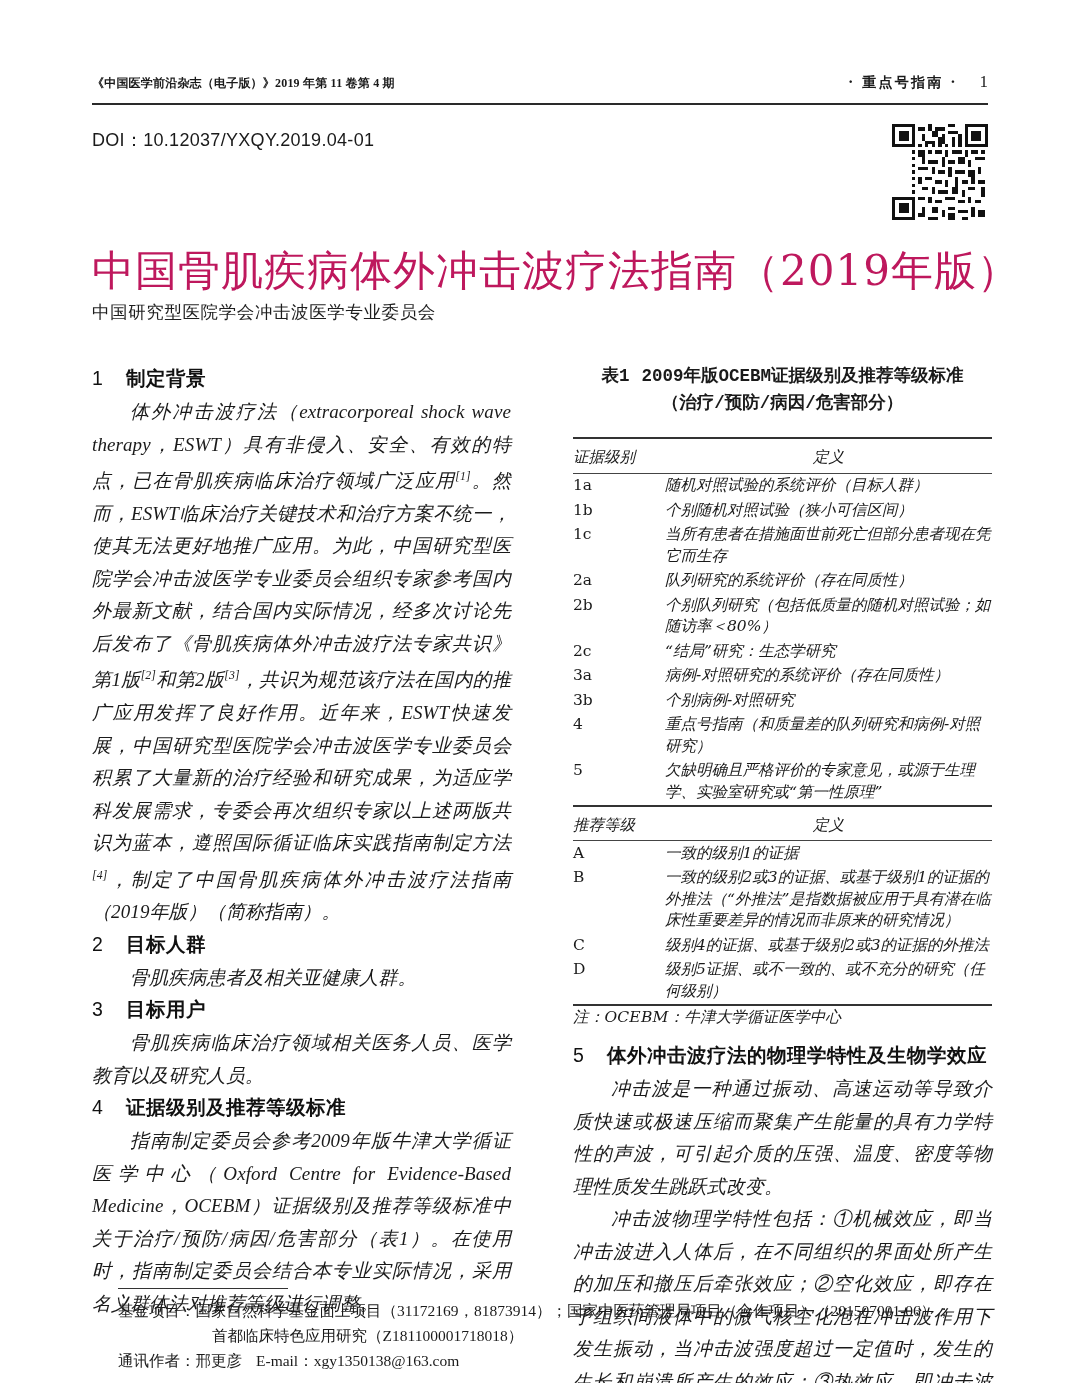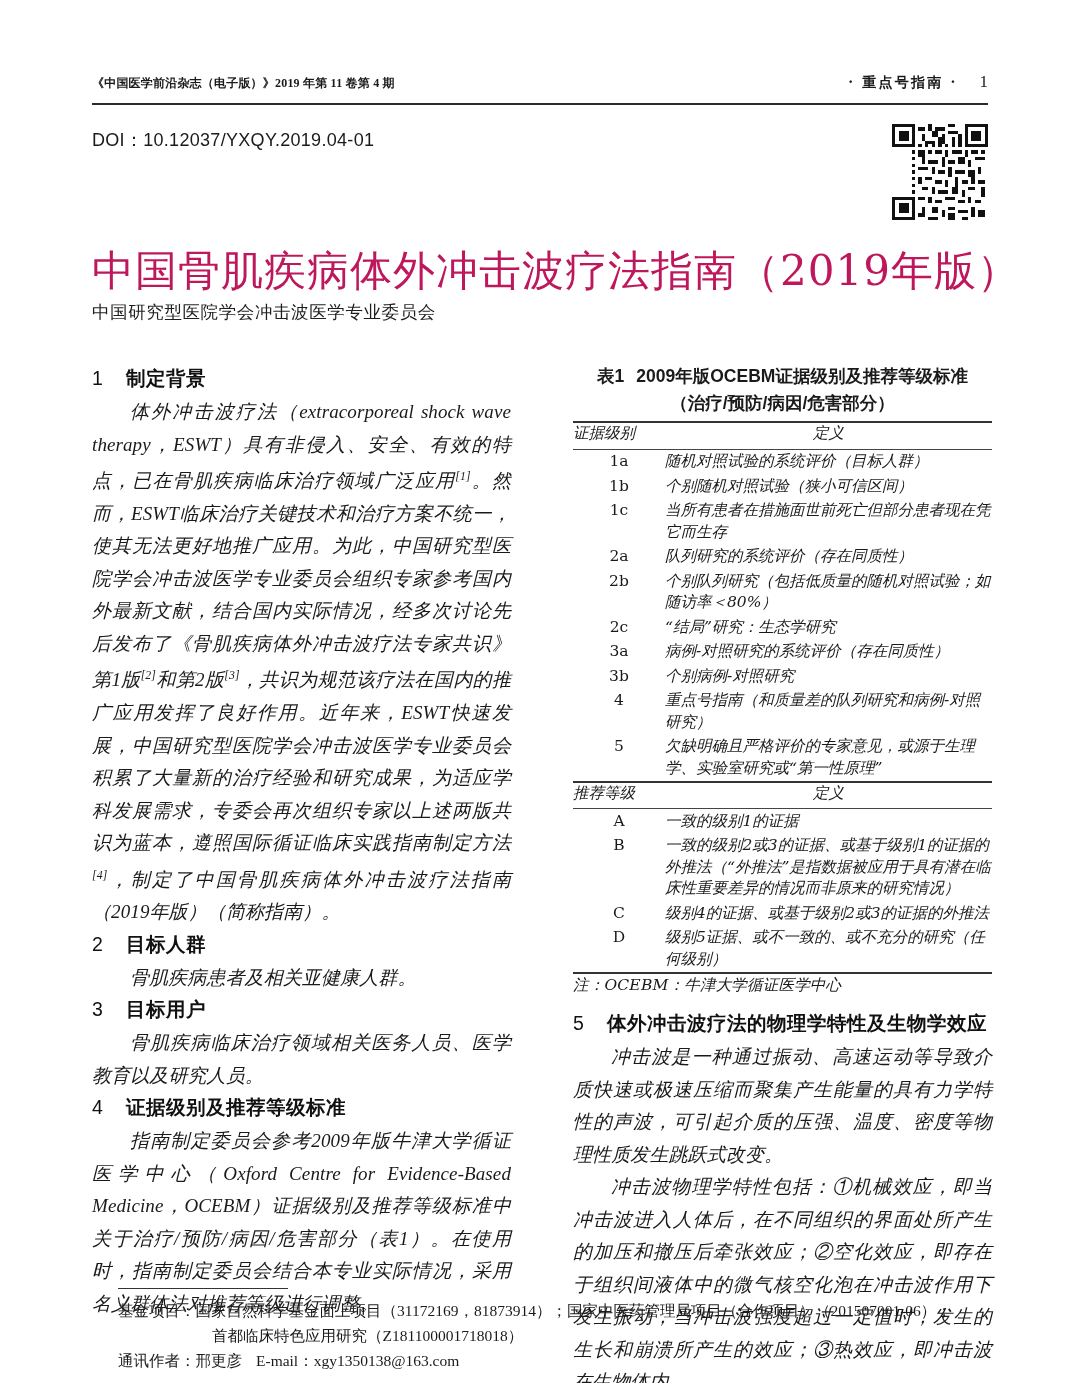--- a/index.html
+++ b/index.html
@@ -143,45 +143,44 @@
     font-style: italic;
   }
   sup { font-size: 0.62em; vertical-align: super; }
 
   
   .tbl-caption {
     font-size: 17.5px;
     font-weight: bold;
     text-align: center;
     line-height: 27px;
-    font-family: Liberation Sans, sans-serif;
-    margin-bottom: 4px;
+    font-family: Liberation Mono, monospace;
+    margin-bottom: 20px;
   }
   .tbl-caption .t1 { margin-right: 12px; }
   table.oc {
     width: 100%;
     border-collapse: collapse;
     font-size: 15.5px;
     font-family: "DejaVu Serif", "Liberation Serif", serif;
     font-style: italic;
   }
   table.oc th, table.oc td {
     padding: 1.5px 0;
     vertical-align: top;
     line-height: 21.5px;
   }
   table.oc th {
     font-weight: normal;
     font-style: italic;
-    padding-top: 0;
+    padding-top: 8px;
     padding-bottom: 4px;
   }
   th.c-key, td.c-key {
     width: 92px;
-    text-align: center;
   }
   th.c-key { text-align: left; padding-left: 2px; }
   td.c-key { font-style: normal; }
   th.c-def { text-align: center; }
   td.c-def { padding-right: 2px; }
   .rule-top    { border-top: 2.2px solid #333; }
   .rule-mid    { border-top: 1.1px solid #444; }
   .rule-bottom { border-top: 2.2px solid #333; }
   tr.hdr-row th { border-bottom: none; }
   .tbl-note {

